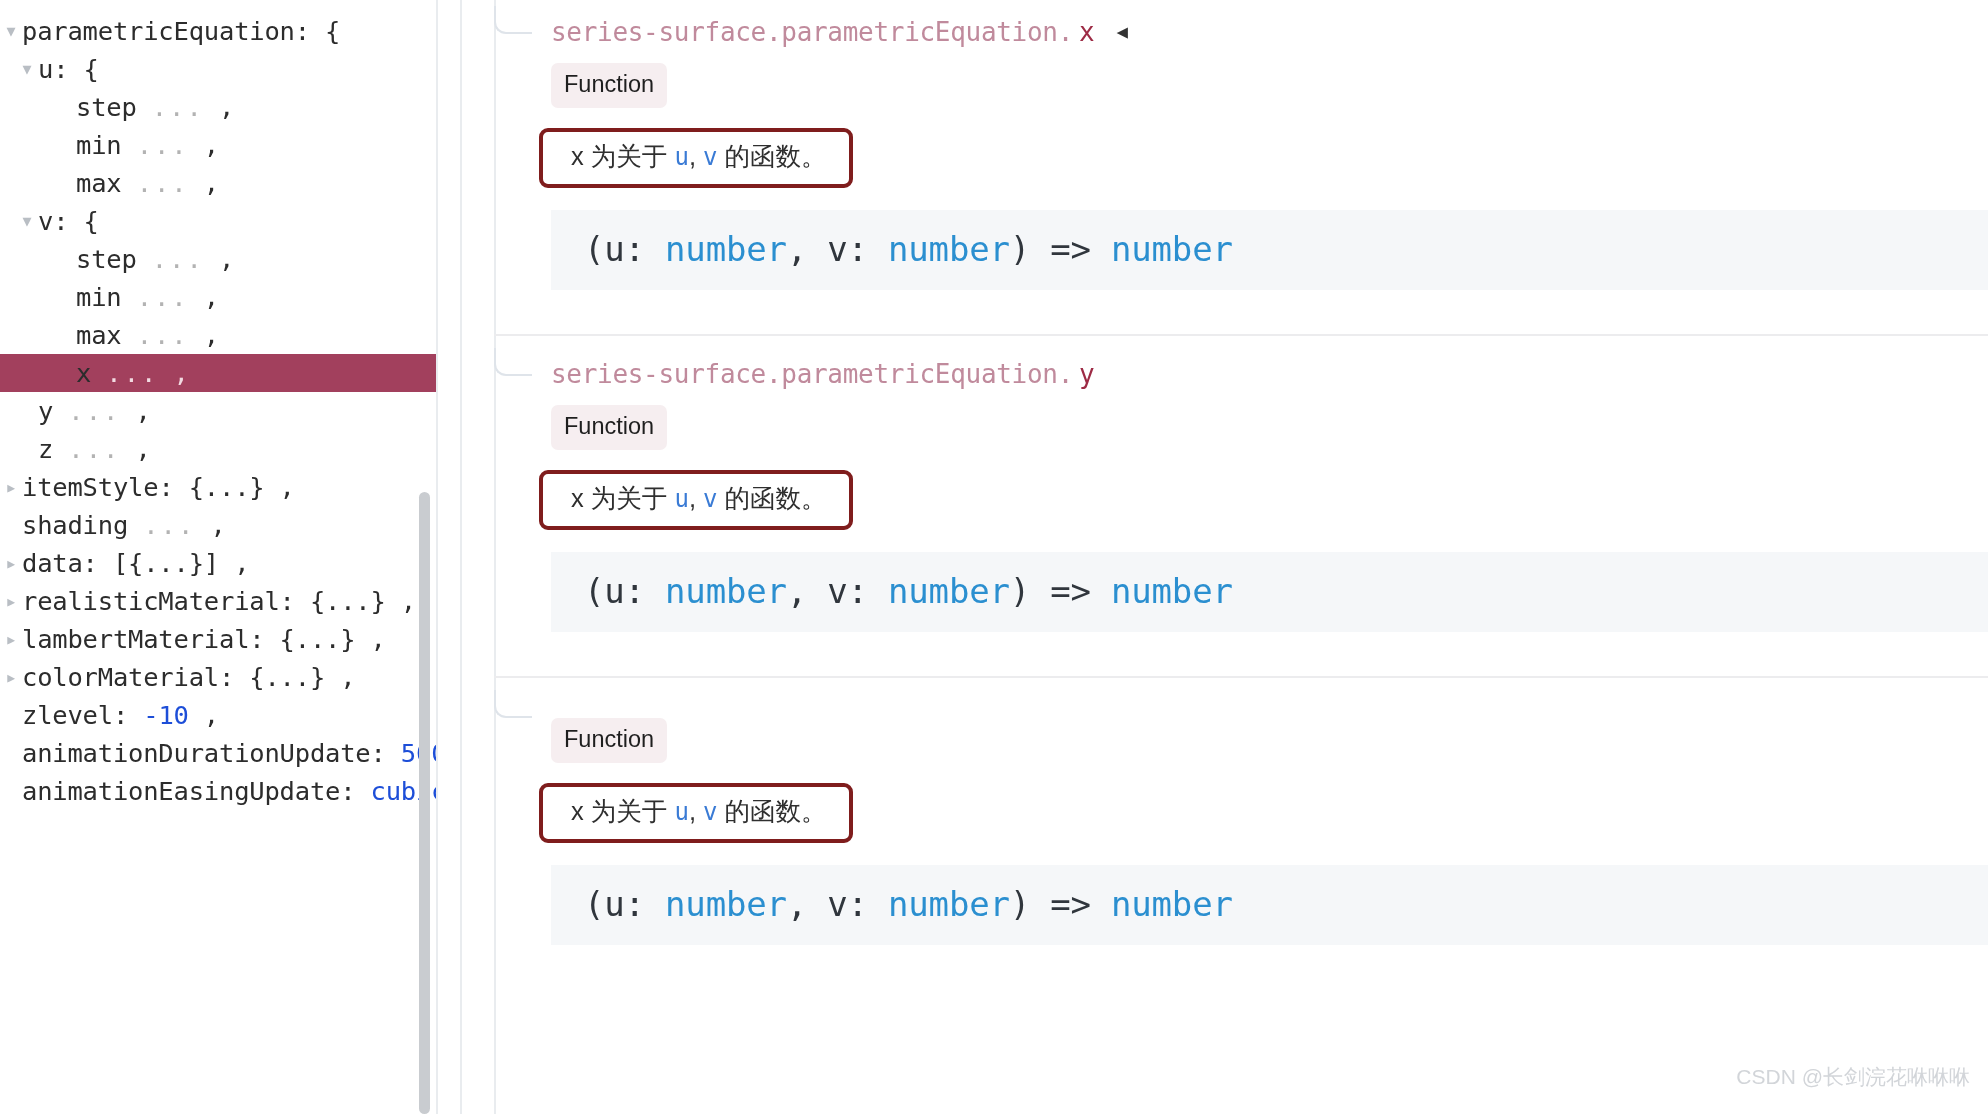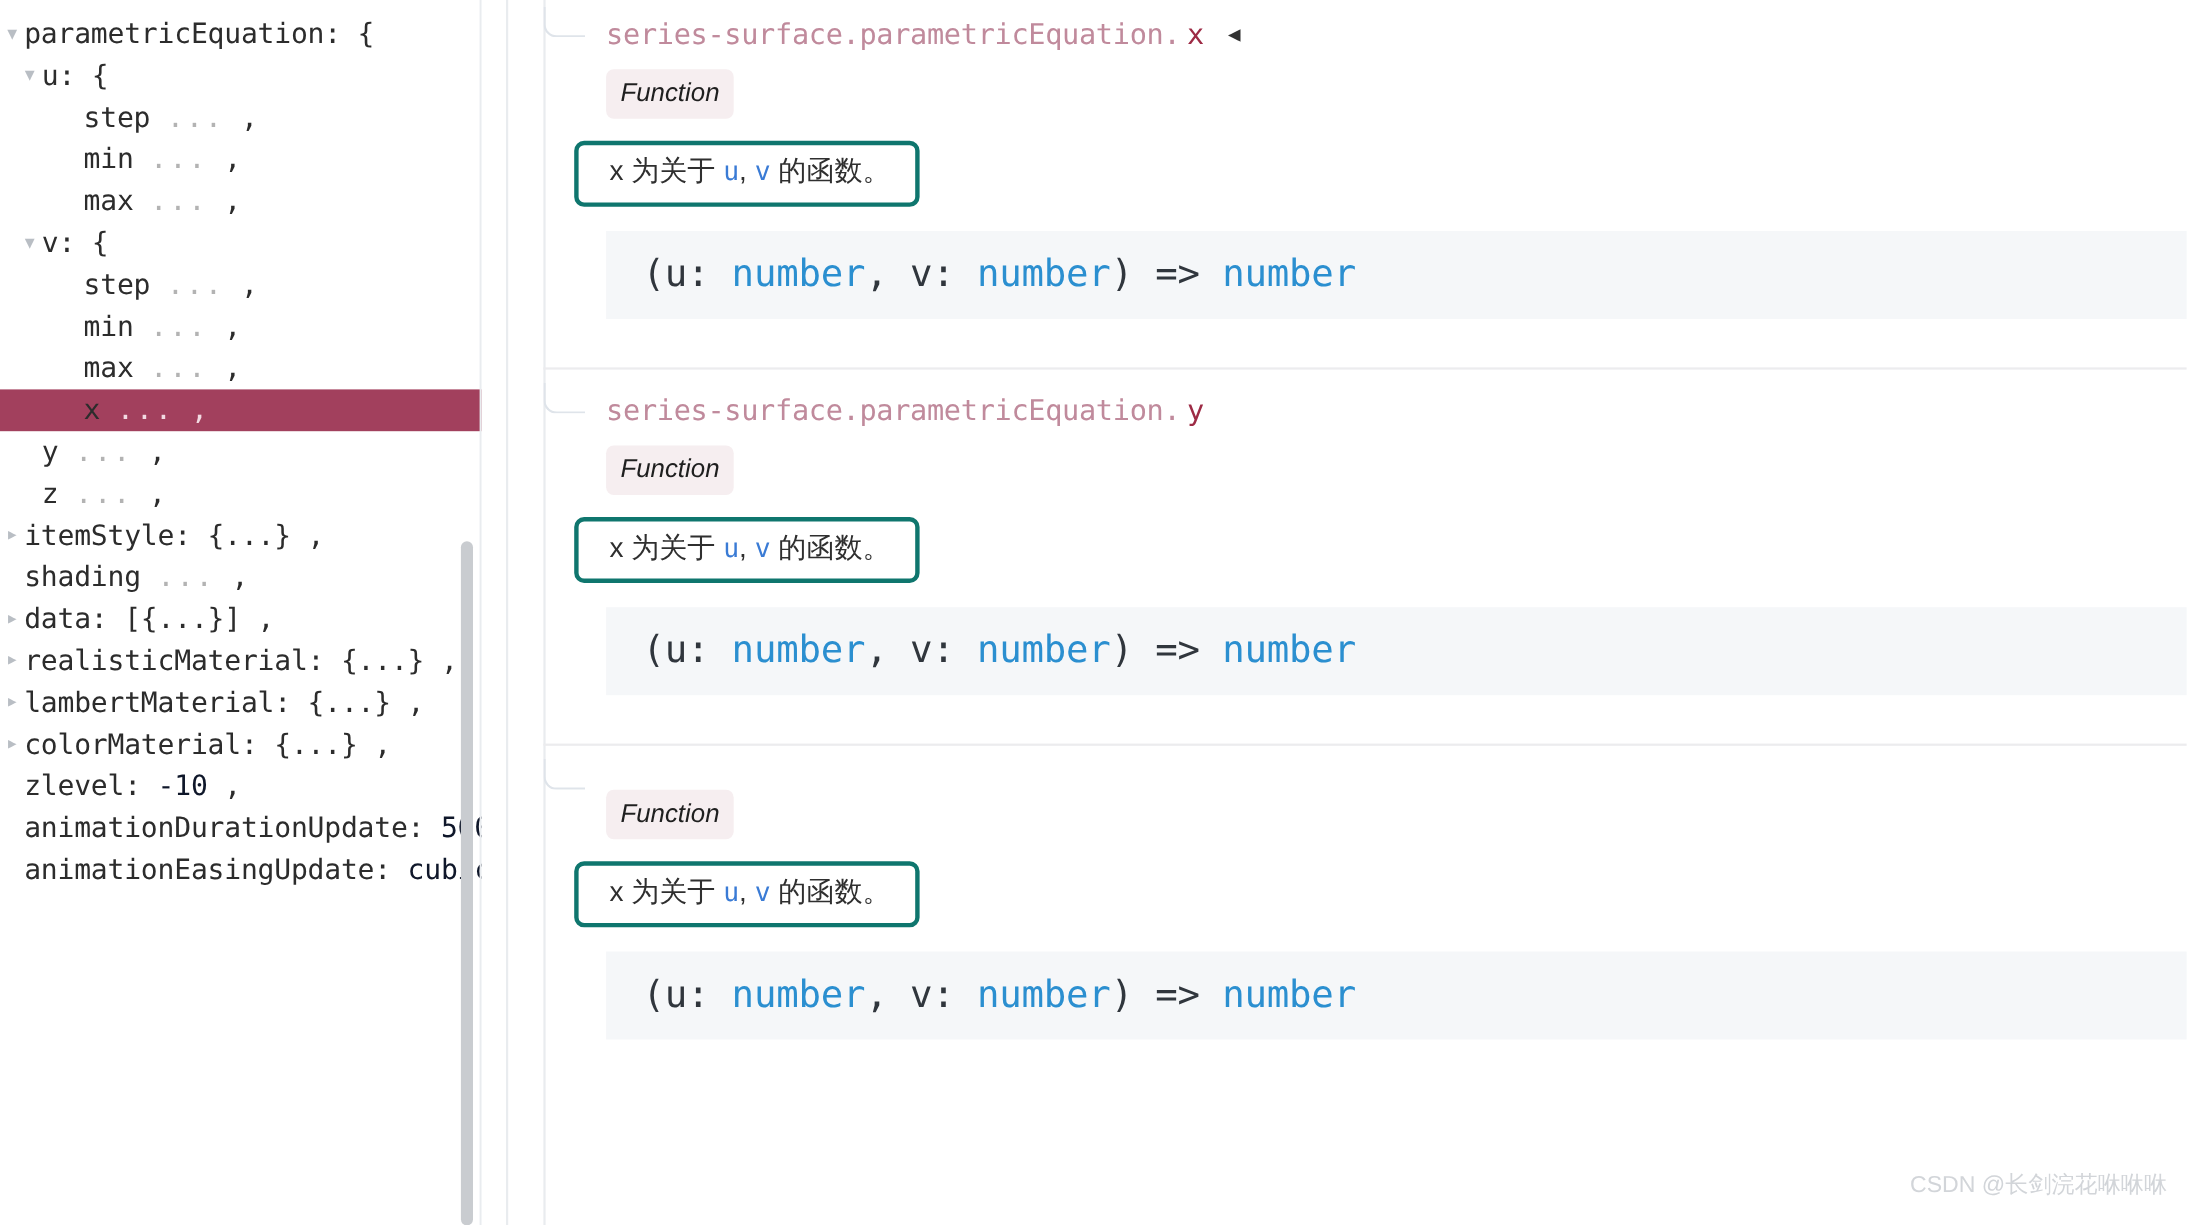--- a/index.html
+++ b/index.html
@@ -74,21 +74,21 @@
   .caret.open::before  { content: "\25BC"; }
   .caret.closed::before{ content: "\25B6"; font-size: 13px; }
 
   .ind0 { padding-left: 0px; }
   .ind1 { padding-left: 16px; }
   .ind2 { padding-left: 54px; }
 
   .tok-key   { color: #2c2c2c; }
   .tok-dots  { color: #b3b3b3; letter-spacing: 2px; }
   .tok-punc  { color: #2c2c2c; }
-  .tok-val   { color: #0f172a; }
+  .tok-val   { color: #1d4ed8; }
 
   
   #sidebar-scroll-track {
     position: absolute;
     right: 4px;
     top: 0;
     width: 11px;
     height: 1114px;
     background: transparent;
   }
@@ -157,39 +157,40 @@
   .sec-heading .leaf { color: #9d2b45; padding-left: 6px; }
   .collapse-tri {
     display: inline-block;
     margin-left: 22px;
     color: #333333;
     font-size: 19px;
     position: relative;
     top: -3px;
   }
 
-  .badge-row { padding-left: 57px; margin-top: 16px; font-style: italic; }
+  .badge-row { padding-left: 57px; margin-top: 16px; }
   .badge {
     display: inline-block;
     background: #f6eef0;
     color: #1f1f1f;
     font-family: "Liberation Sans", sans-serif;
     font-size: 23.5px;
     line-height: 1;
     padding: 10px 13px 12px 13px;
     border-radius: 7px;
   }
 
   .desc-wrap { padding-left: 28px; margin-top: 20px; }
   .desc-box {
     display: inline-block;
-    border: 4px solid #0f766e;
+    border: 4px solid #7f1d1d;
     border-radius: 9px;
     padding: 9px 22px 11px 28px;
     background: #ffffff;
+    margin-left: 17px;
   }
   .desc-text {
     font-family: "Liberation Sans", sans-serif;
     font-size: 25.5px;
     color: #2f2f2f;
     white-space: nowrap;
     line-height: 1.25;
   }
   .desc-text .uv {
     color: #3a7bd5;

